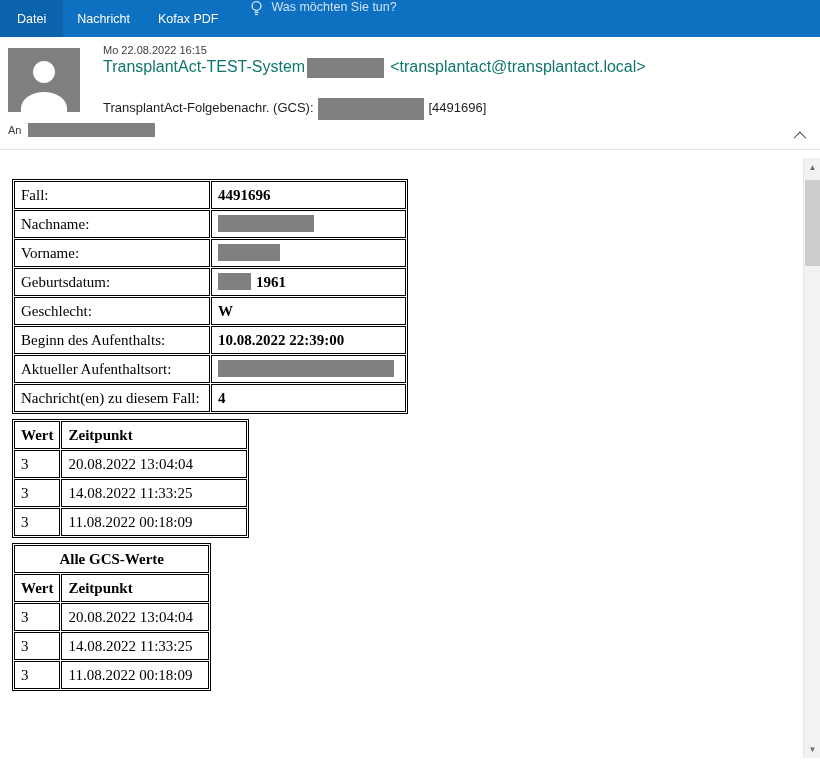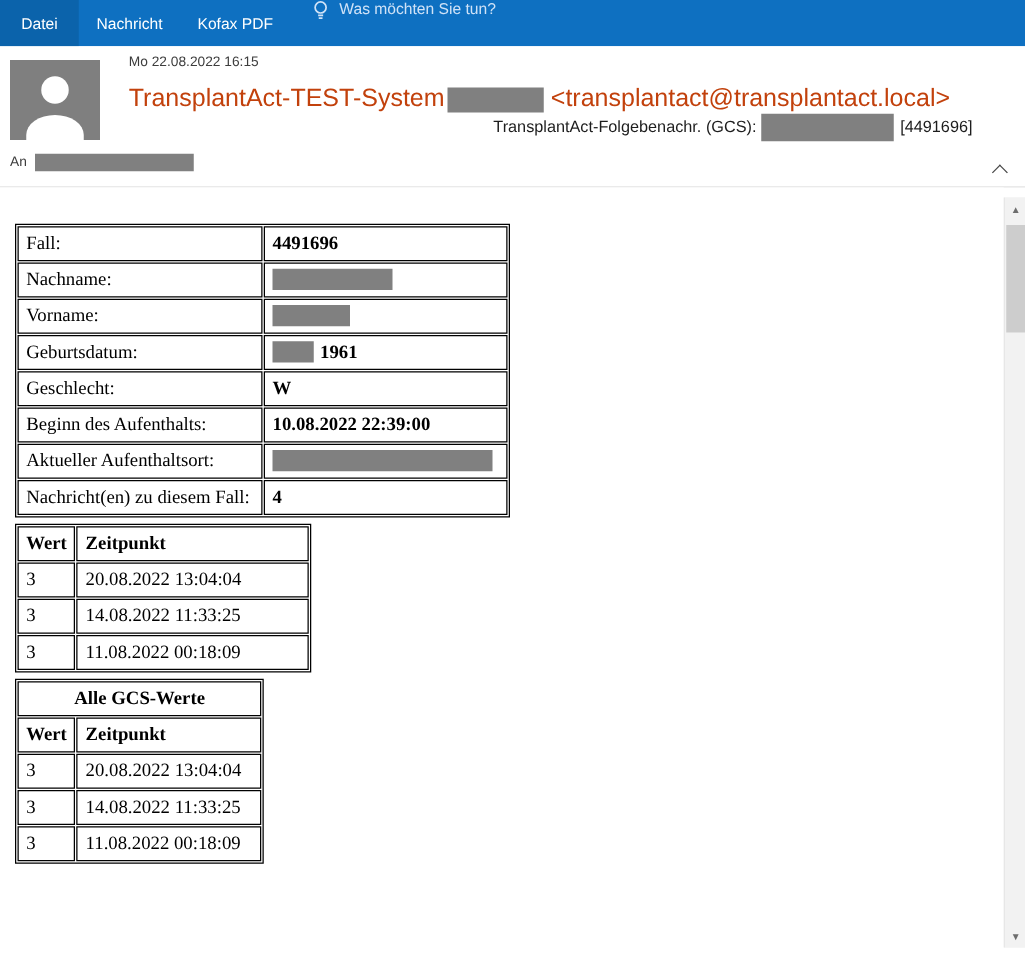--- a/index.html
+++ b/index.html
@@ -41,24 +41,24 @@
     position: absolute; left: 50%; top: 13px; transform: translateX(-50%);
     width: 22px; height: 22px; background: #fff; border-radius: 50%;
   }
   .avatar .torso {
     position: absolute; left: 50%; bottom: -12px; transform: translateX(-50%);
     width: 46px; height: 32px; background: #fff; border-radius: 50% 50% 0 0;
   }
   .hdr-content { position: absolute; left: 103px; top: 7px; right: 42px; }
   .hdr-date { font-size: 11px; color: #3d3d3d; }
   .hdr-from {
-    margin-top: 12px; font-size: 20px; color: #c2410c; font-weight: 400;
+    margin-top: 2px; font-size: 16px; color: #0f766e; font-weight: 400;
     white-space: nowrap; overflow: hidden;
   }
-  .hdr-subject { margin-top: 0; font-size: 13px; color: #1d1d1d; white-space: nowrap; text-align: right; }
+  .hdr-subject { margin-top: 20px; font-size: 13px; color: #1d1d1d; white-space: nowrap; }
   .hdr-to {
     position: absolute; left: 8px; top: 86px; font-size: 11px; color: #3d3d3d;
     display: flex; align-items: center; gap: 7px;
   }
   .collapse-btn {
     position: absolute; right: 12px; top: 90px; width: 20px; height: 18px;
     cursor: pointer; display: flex; align-items: center; justify-content: center;
   }
   .chev-up {
     width: 9px; height: 9px; border-top: 1.6px solid #444; border-right: 1.6px solid #444;

